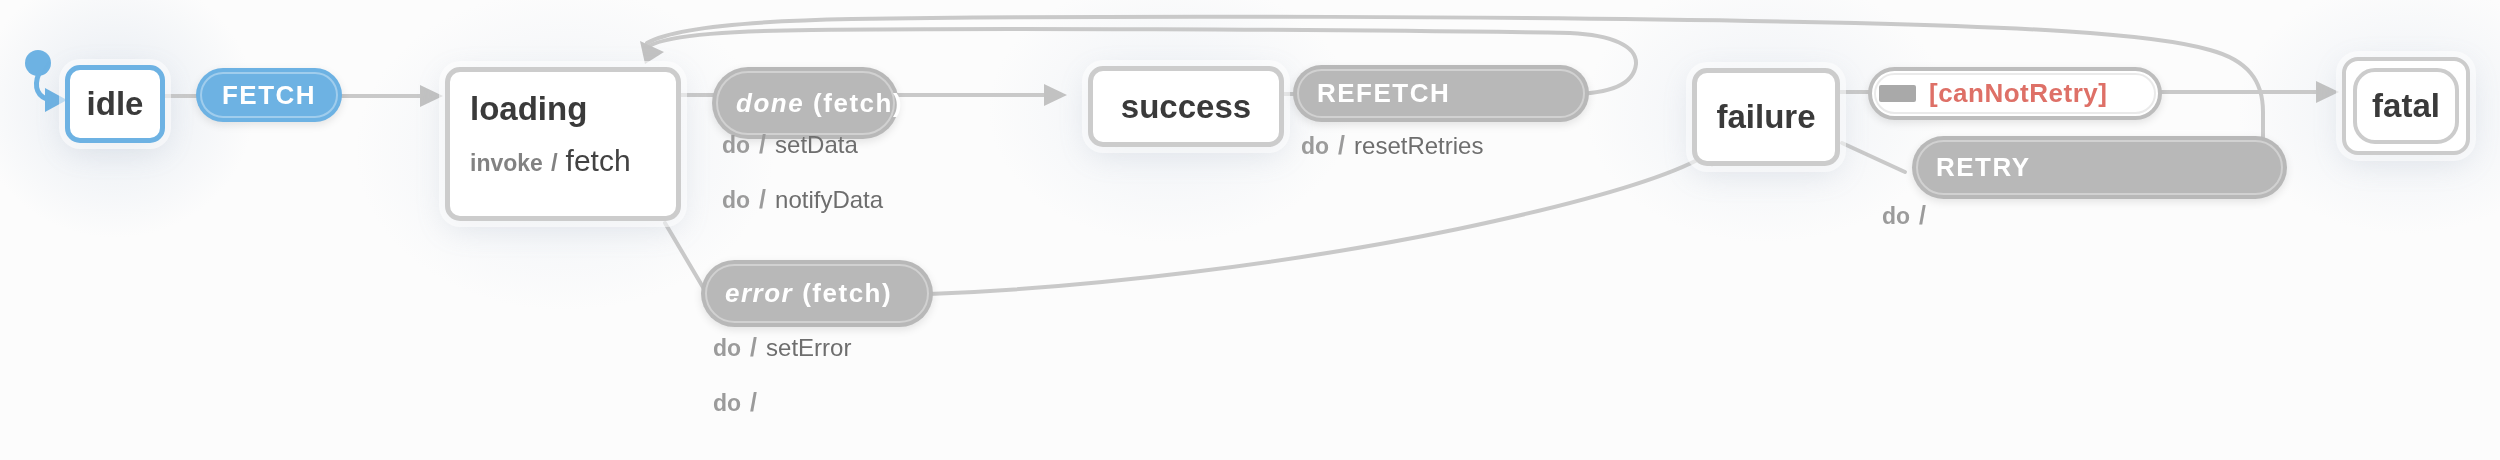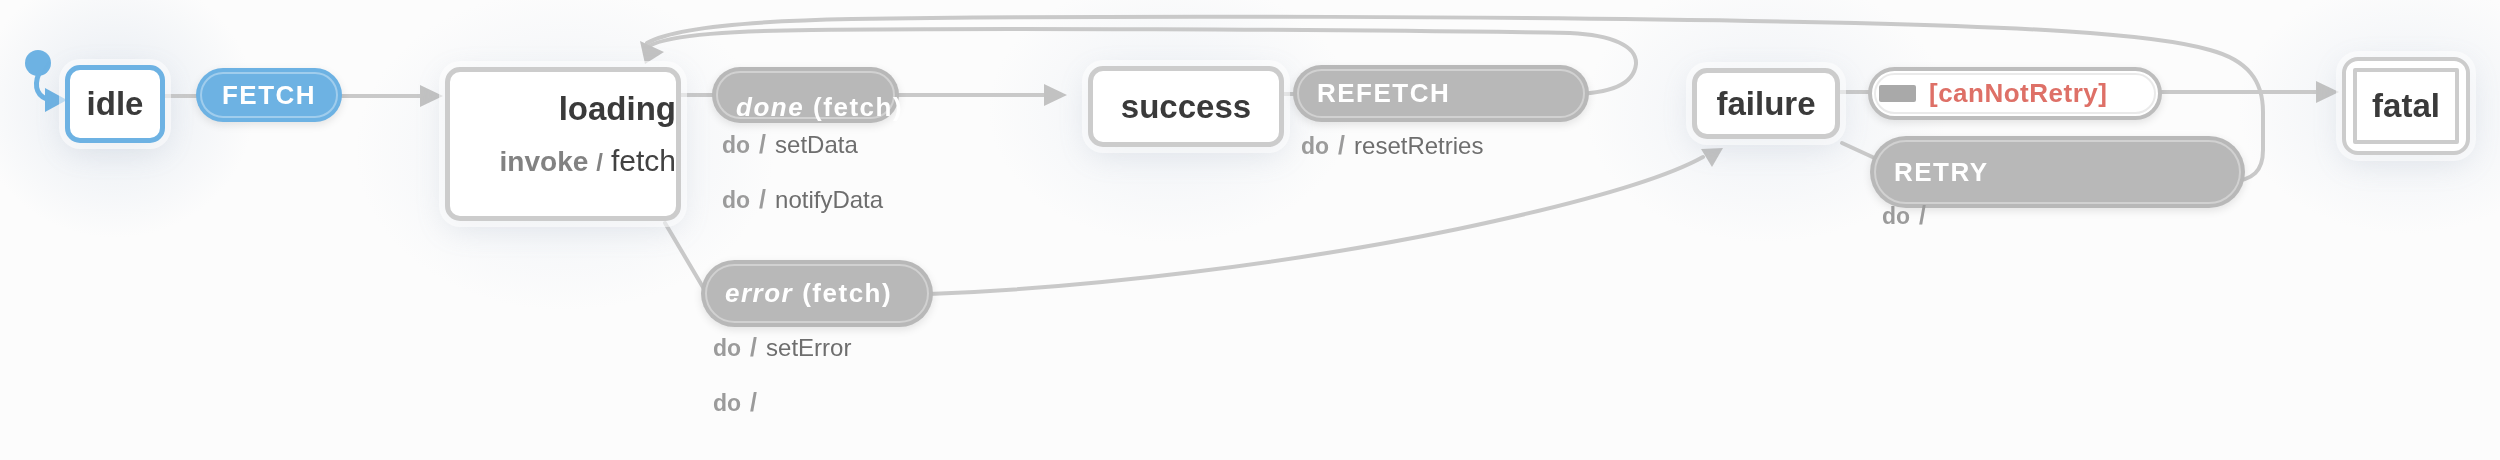--- a/index.html
+++ b/index.html
@@ -22,37 +22,37 @@
 
   .state{
     position:absolute;box-sizing:border-box;background:#fff;
     border:5px solid #cccccc;border-radius:15px;
     display:flex;align-items:center;justify-content:center;
     color:#3a3a3a;font-weight:bold;font-size:33px;
     box-shadow:0 0 0 6px rgba(255,255,255,0.55), 0 8px 30px rgba(140,155,175,0.20);
   }
   .state.active{border-color:#6db2e3;}
   .state.compound{
-    flex-direction:column;align-items:flex-end;justify-content:flex-start;
+    flex-direction:column;align-items:flex-start;justify-content:flex-start;
     padding:18px 0 0 20px;
   }
   .state-title{font-weight:bold;font-size:33px;color:#3a3a3a;}
   .invoke-row{display:flex;align-items:baseline;gap:8px;margin-top:16px;white-space:nowrap;}
-  .invoke-row .kw{font-size:28px;font-weight:bold;color:#828282;}
+  .invoke-row .kw{font-size:23px;font-weight:bold;color:#828282;}
   .invoke-row .sep{font-size:24px;font-weight:bold;color:#828282;}
   .invoke-row .nm{font-size:30px;font-weight:normal;color:#424242;}
 
   .final-outer{
     position:absolute;box-sizing:border-box;background:#fff;
     border:4px solid #cccccc;border-radius:16px;padding:7px;
     box-shadow:0 0 0 6px rgba(255,255,255,0.55), 0 8px 30px rgba(140,155,175,0.20);
   }
   .final-inner{
     box-sizing:border-box;width:100%;height:100%;
-    border:4px solid #cccccc;border-radius:2px;
+    border:4px solid #cccccc;border-radius:22px;
     display:flex;align-items:center;justify-content:center;
     font-weight:bold;font-size:33px;color:#3a3a3a;
   }
 
   .pill{
     position:absolute;box-sizing:border-box;border-radius:999px;
     display:flex;align-items:center;white-space:nowrap;
     color:#fff;font-weight:bold;font-size:26px;letter-spacing:1.5px;
     padding:0 24px;box-shadow:0 3px 9px rgba(0,0,0,0.10);
   }
@@ -120,54 +120,54 @@
       <span class="kw">invoke</span>
       <span class="sep">/</span>
       <span class="nm">fetch</span>
     </div>
   </div>
 
   <div class="state" style="left:1072px;top:66px;width:196px;height:81px;margin-left:16px;">
     <span class="state-title">success</span>
   </div>
 
-  <div class="state" style="left:1692px;top:68px;width:148px;height:71px;">
+  <div class="state" style="left:1692px;top:68px;width:148px;height:98px;">
     <span class="state-title">failure</span>
   </div>
 
   <div class="final-outer" style="left:2342px;top:57px;width:128px;height:98px;">
     <div class="final-inner">
       <span>fatal</span>
     </div>
   </div>
 
   <div class="pill blue" style="left:196px;top:68px;width:146px;height:54px;">
     <span>FETCH</span>
   </div>
 
-  <div class="pill gray" style="left:712px;top:67px;width:187px;height:56px;align-items:flex-end;">
+  <div class="pill gray" style="left:712px;top:67px;width:187px;height:72px;">
     <span class="ev-em">done</span>
     <span class="ev-q">(fetch)</span>
   </div>
 
   <div class="pill gray" style="left:1293px;top:65px;width:296px;height:57px;">
     <span>REFETCH</span>
   </div>
 
   <div class="pill gray" style="left:701px;top:260px;width:232px;height:67px;">
     <span class="ev-em">error</span>
     <span class="ev-q">(fetch)</span>
   </div>
 
   <div class="pill guard" style="left:1868px;top:67px;width:294px;height:53px;">
     <span class="swatch"></span>
     <span>[canNotRetry]</span>
   </div>
 
-  <div class="pill gray" style="left:1870px;top:136px;width:375px;height:72px;">
+  <div class="pill gray" style="left:1912px;top:136px;width:375px;height:63px;">
     <span>RETRY</span>
   </div>
 
   <div class="acts" style="left:722px;top:130px;">
     <div class="act">
       <span class="kw">do</span>
       <span class="sep">/</span>
       <span class="nm">setData</span>
     </div>
     <div class="act">

